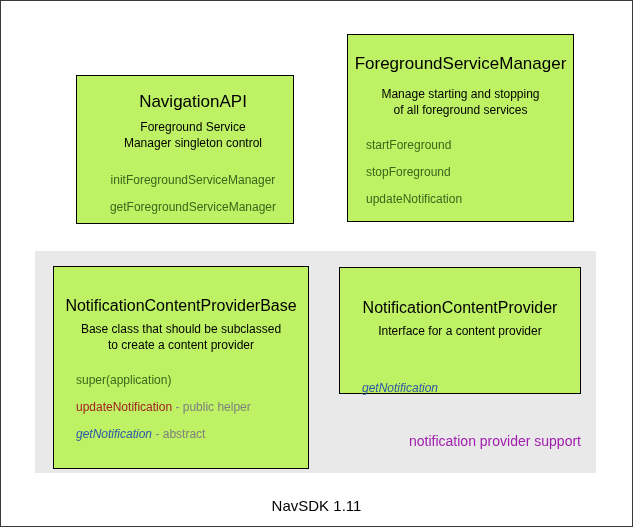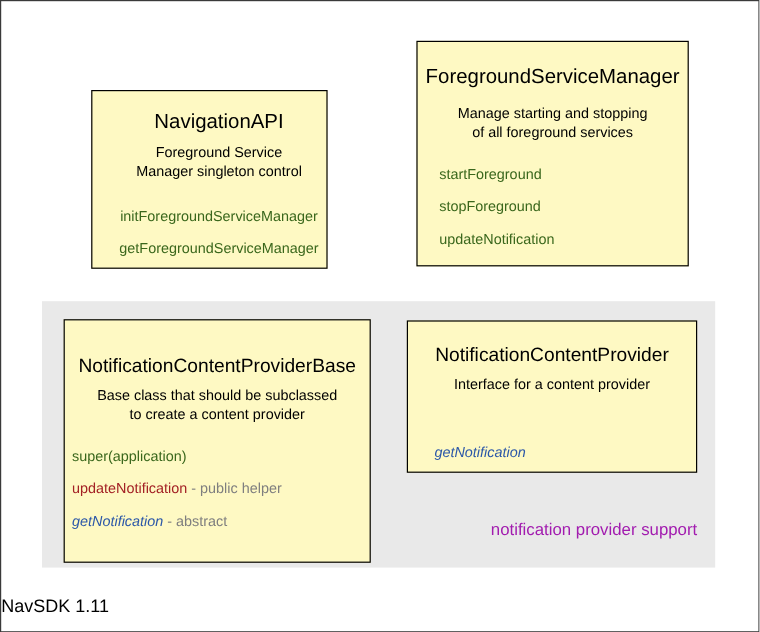--- a/index.html
+++ b/index.html
@@ -19,26 +19,26 @@
   .panel {
     position: absolute;
     left: 34px;
     top: 250px;
     width: 561px;
     height: 222px;
     background: #e9e9e9;
   }
   .box {
     position: absolute;
-    background: #fef9c3;
+    background: #bef264;
     border: 1px solid #000000;
     box-sizing: border-box;
     color: #000000;
   }
-  .box-navigation-api   { left: 75px;  top: 74px;  width: 197px; height: 149px; padding-left: 16px; }
+  .box-navigation-api   { left: 75px;  top: 74px;  width: 218px; height: 149px; padding-left: 16px; }
   .box-fsm              { left: 346px; top: 33px;  width: 227px; height: 188px; }
   .box-provider-base    { left: 52px;  top: 265px; width: 256px; height: 203px; }
   .box-provider         { left: 338px; top: 266px; width: 242px; height: 127px; }
 
   .box-title {
     text-align: center;
     font-size: 17px;
     line-height: 20px;
     color: #000000;
   }
@@ -66,23 +66,23 @@
   .box-navigation-api .box-title { padding-top: 16px; }
   .box-navigation-api .box-desc  { margin-top: 7px; }
   .box-navigation-api .methods   { margin-top: 20px; }
 
   .box-fsm .box-title { padding-top: 19px; }
   .box-fsm .box-desc  { margin-top: 12px; }
   .box-fsm .methods   { margin-top: 18px; padding-left: 18px; }
 
   .box-provider-base .box-title { padding-top: 29px; }
   .box-provider-base .box-desc  { margin-top: 6px; }
-  .box-provider-base .methods   { margin-top: 18px; padding-left: 6px; }
+  .box-provider-base .methods   { margin-top: 18px; padding-left: 22px; }
 
-  .box-provider .box-title { padding-top: 19px; }
+  .box-provider .box-title { padding-top: 30px; }
   .box-provider .box-desc  { margin-top: 6px; }
   .box-provider .methods   { margin-top: 40px; padding-left: 22px; }
 
   .m-green { color: #3a671c; }
   .m-red   { color: #a32125; }
   .m-blue  { color: #2b57a8; font-style: italic; }
   .m-suffix { color: #7f7f7f; }
 
   .group-label {
     position: absolute;
@@ -90,20 +90,21 @@
     right: 51px;
     font-size: 14px;
     line-height: 18px;
     color: #a21caf;
   }
   .caption {
     position: absolute;
     top: 496px;
     left: 0;
     width: 100%;
+    text-align: center;
     font-size: 15px;
     line-height: 18px;
     color: #000000;
   }
 </style>
 </head>
 <body>
 
 <div class="frame">
 

